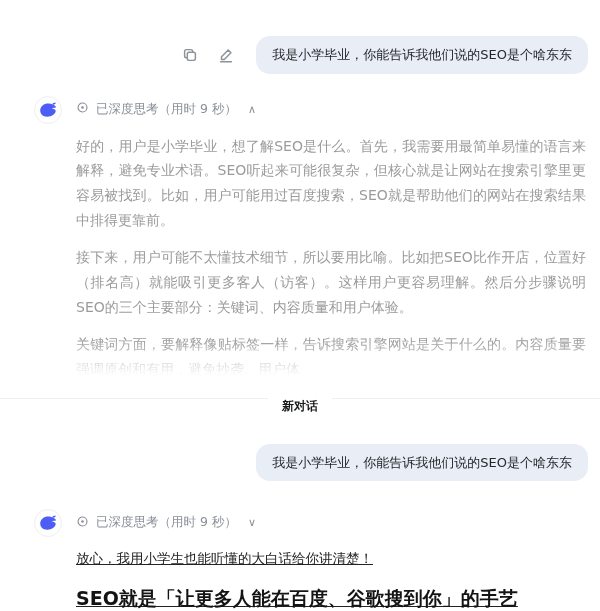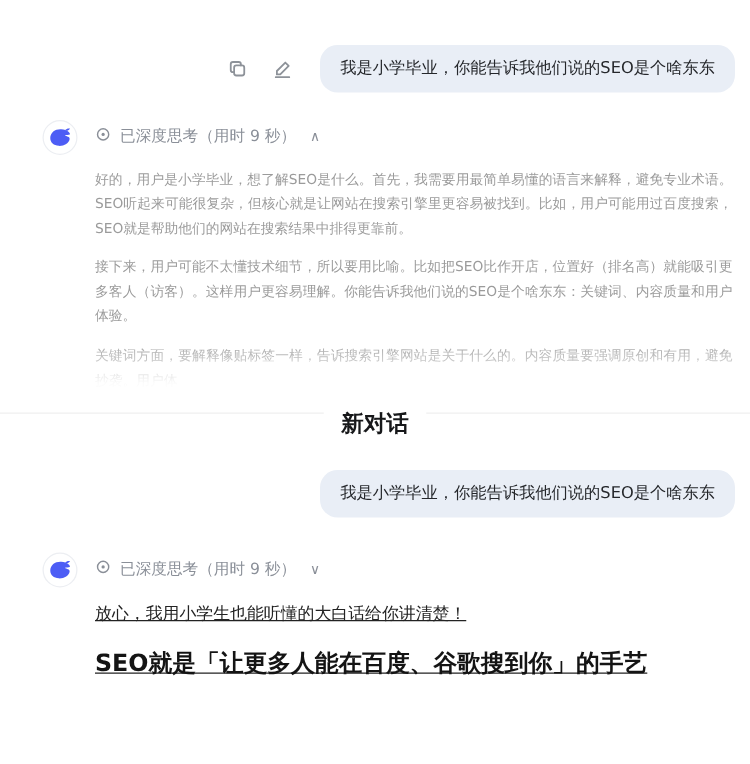--- a/index.html
+++ b/index.html
@@ -24,30 +24,30 @@
   .assistant.a1 { margin-top:22px; }
   .assistant.a2 { margin-top:28px; }
   .avatar {
     position:absolute; left:34px; top:0; width:28px; height:28px; border-radius:50%;
     background:#ffffff; border:1px solid #eceef2; display:flex; align-items:center; justify-content:center;
   }
   .think-header { display:flex; align-items:center; gap:7px; font-size:12.5px; color:#8a8f98; padding-top:5px; cursor:pointer; width:max-content; }
   .think-header .chev { font-size:11px; color:#8a8f98; margin-left:4px; }
   .dt-icon svg { stroke:#8a8f98; fill:none; stroke-width:1.4; }
   .think-body { margin-top:16px; position:relative; }
-  .think-p { font-size:11px; line-height:1.78; color:#9b9b9b; margin-bottom:12px; text-align:justify; }
+  .think-p { font-size:14px; line-height:1.78; color:#9b9b9b; margin-bottom:12px; text-align:justify; }
   .fade-out {
     position:absolute; left:-76px; right:-14px; bottom:-4px; height:46px;
     background:linear-gradient(to bottom, rgba(255,255,255,0), rgba(255,255,255,0.96) 75%, #ffffff);
     pointer-events:none;
   }
   
   .divider-wrap { position:relative; margin-top:2px; height:26px; display:flex; align-items:center; justify-content:center; }
   .divider-line { position:absolute; left:0; right:0; top:4px; height:1px; background:#efefef; }
-  .divider-label { position:relative; background:#ffffff; padding:0 14px; font-size:18px; font-weight:bold; color:#17181a; }
+  .divider-label { position:relative; background:#ffffff; padding:0 14px; font-size:12px; font-weight:bold; color:#17181a; }
   
   .answer { margin-top:16px; font-size:13.5px; line-height:1.65; color:#232323;text-decoration:underline; }
   .answer p { margin-bottom:12px; }
   .h-bold { font-weight:bold; font-size:19px; color:#141414; margin:14px 0 10px; }
   .example { position:relative; text-align:justify; }
   .redbox {
     position:absolute; left:-8px; right:-6px; top:-3px; height:26px;
     border:2px solid #d8332f; border-radius:7px; pointer-events:none;
   }
   b, strong { font-weight:bold; color:#141414; }
@@ -87,21 +87,21 @@
         <svg viewBox="0 0 16 16" width="13" height="13">
           <circle cx="8" cy="8" r="5.5"></circle>
           <circle cx="8" cy="8" r="1.6" fill="#8a8f98" stroke="none"></circle>
         </svg>
       </span>
       <span>已深度思考（用时 9 秒）</span>
       <span class="chev">∧</span>
     </div>
     <div class="think-body">
       <div class="think-p">好的，用户是小学毕业，想了解SEO是什么。首先，我需要用最简单易懂的语言来解释，避免专业术语。SEO听起来可能很复杂，但核心就是让网站在搜索引擎里更容易被找到。比如，用户可能用过百度搜索，SEO就是帮助他们的网站在搜索结果中排得更靠前。</div>
-      <div class="think-p">接下来，用户可能不太懂技术细节，所以要用比喻。比如把SEO比作开店，位置好（排名高）就能吸引更多客人（访客）。这样用户更容易理解。你能告诉我他们说的SEO是个啥东东：关键词、内容质量和用户体验。</div>
+      <div class="think-p">接下来，用户可能不太懂技术细节，所以要用比喻。比如把SEO比作开店，位置好（排名高）就能吸引更多客人（访客）。这样用户更容易理解。然后分步骤说明SEO的三个主要部分：关键词、内容质量和用户体验。</div>
       <div class="think-p">关键词方面，要解释像贴标签一样，告诉搜索引擎网站是关于什么的。内容质量要强调原创和有用，避免抄袭。用户体</div>
       <div class="fade-out"></div>
     </div>
   </div>
 
   <div class="divider-wrap">
     <div class="divider-line"></div>
     <div class="divider-label">新对话</div>
   </div>
 

